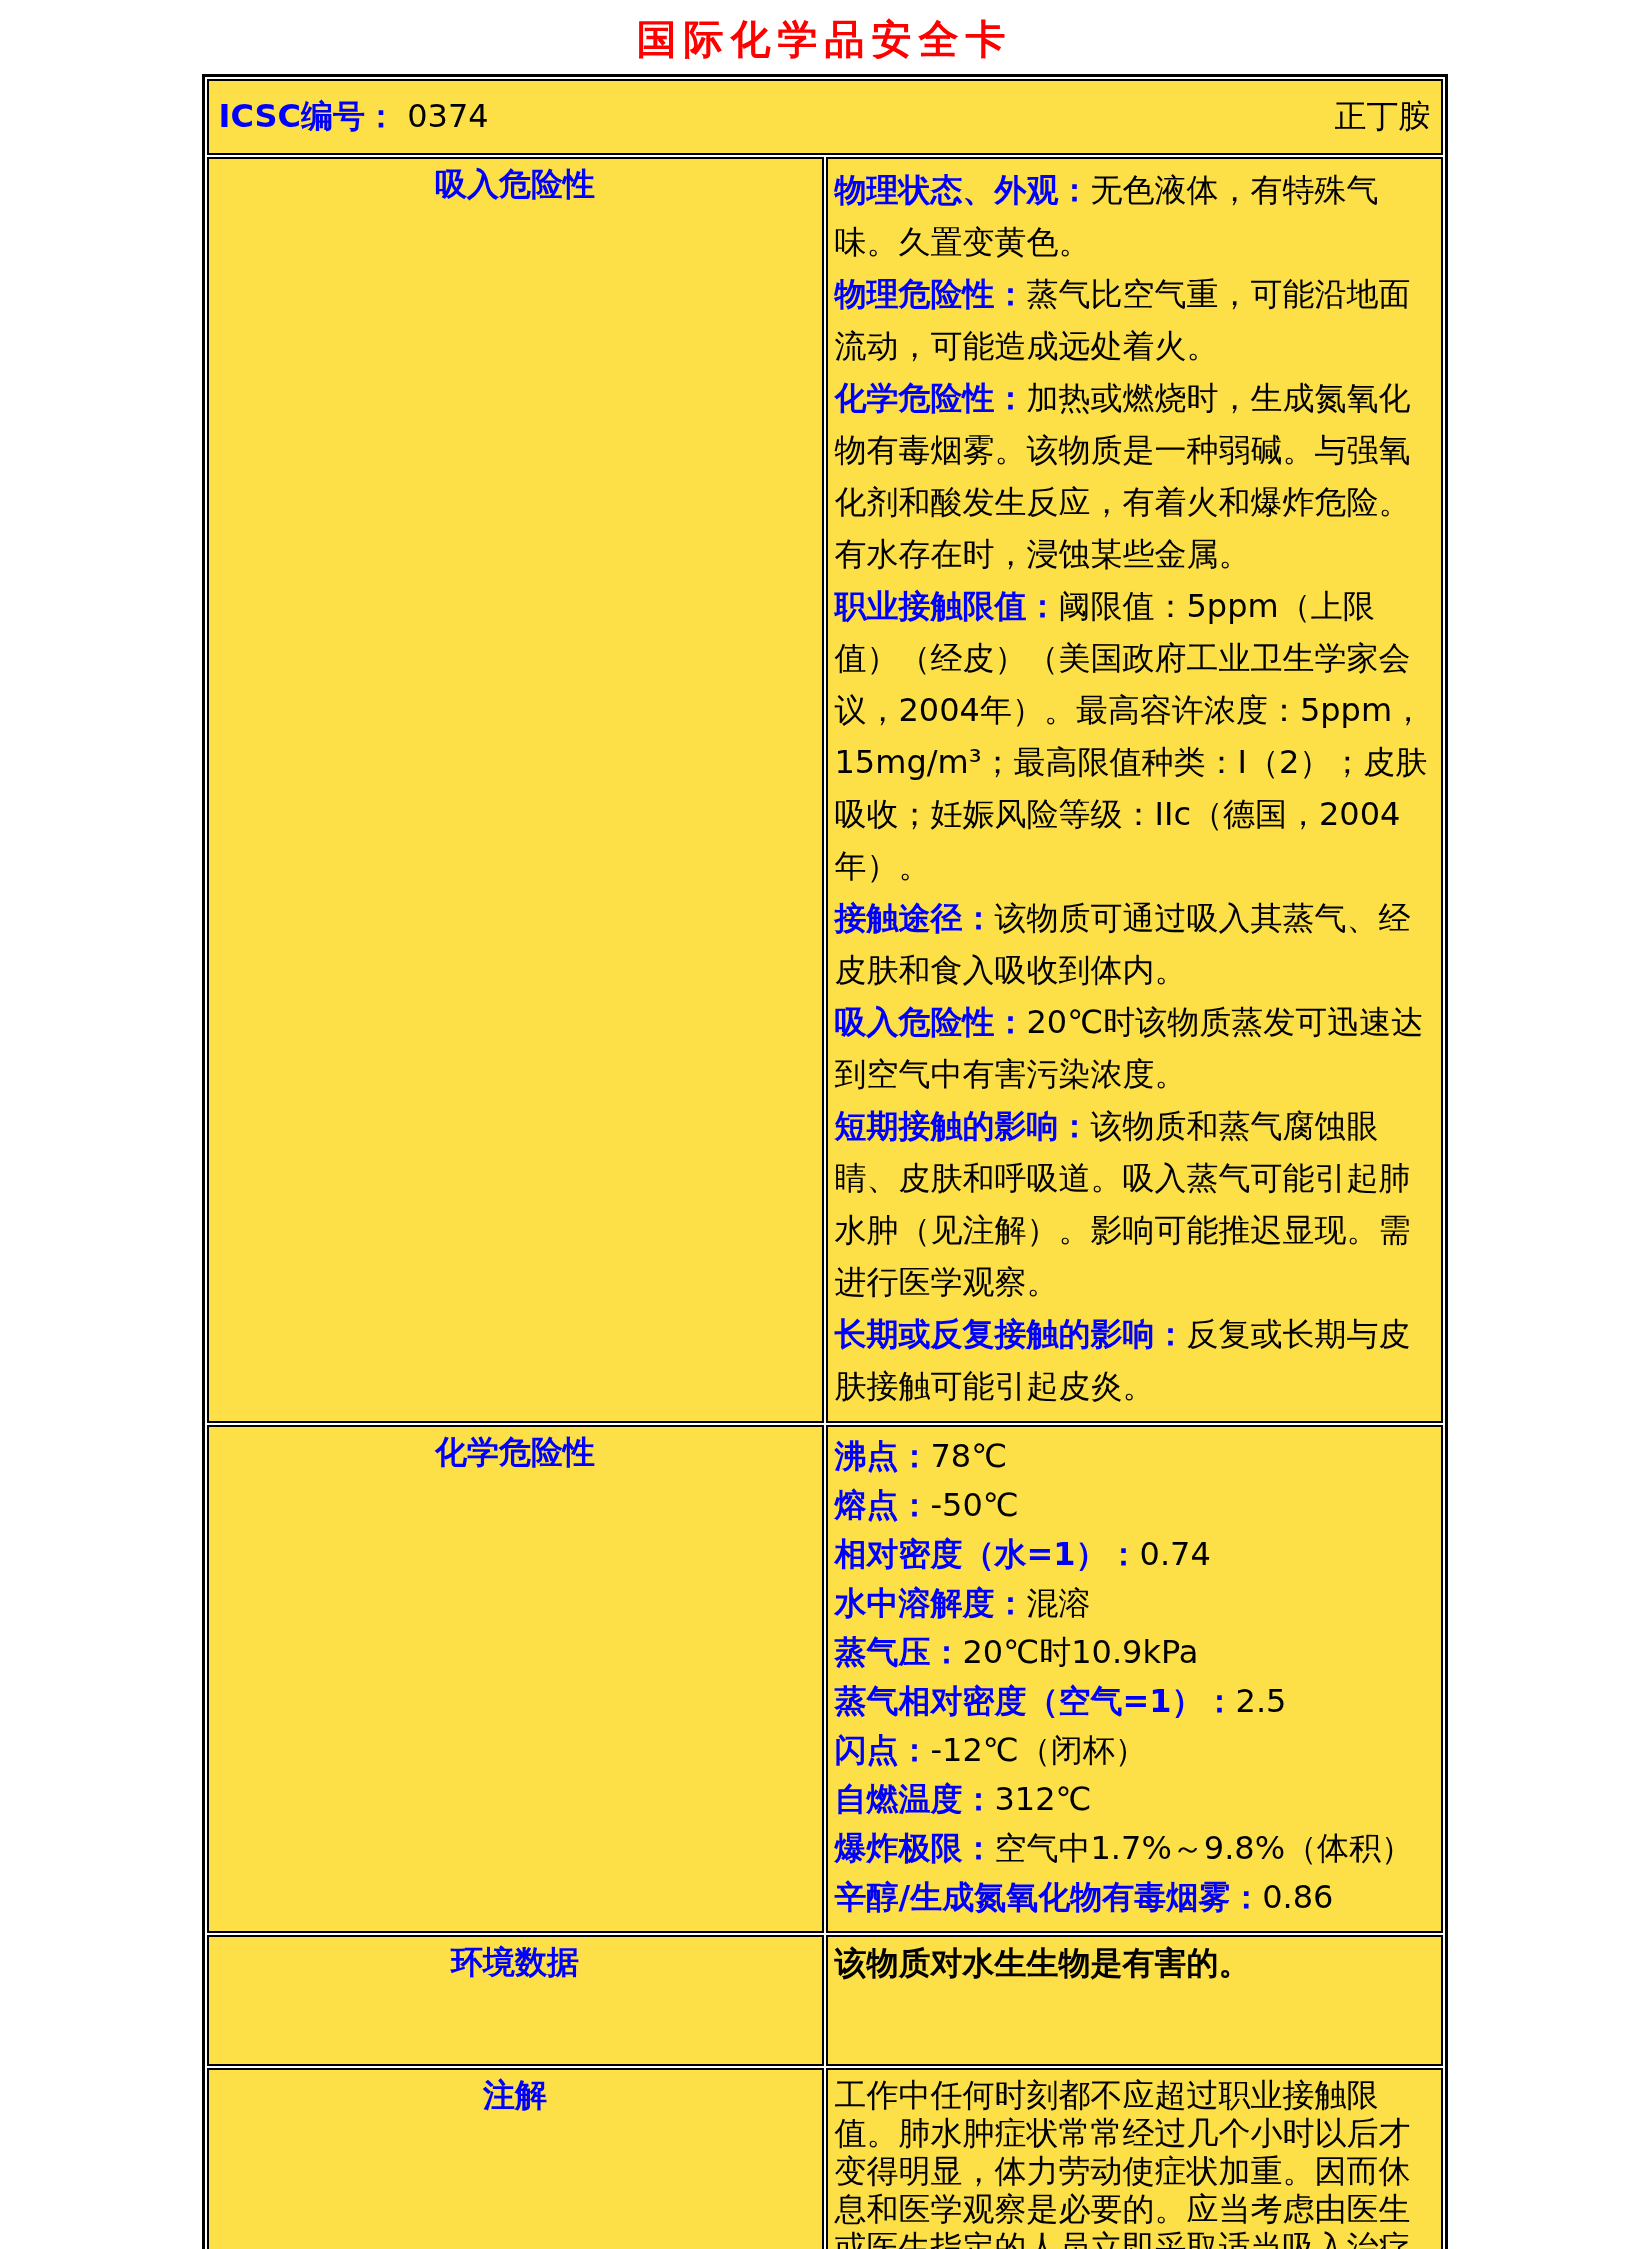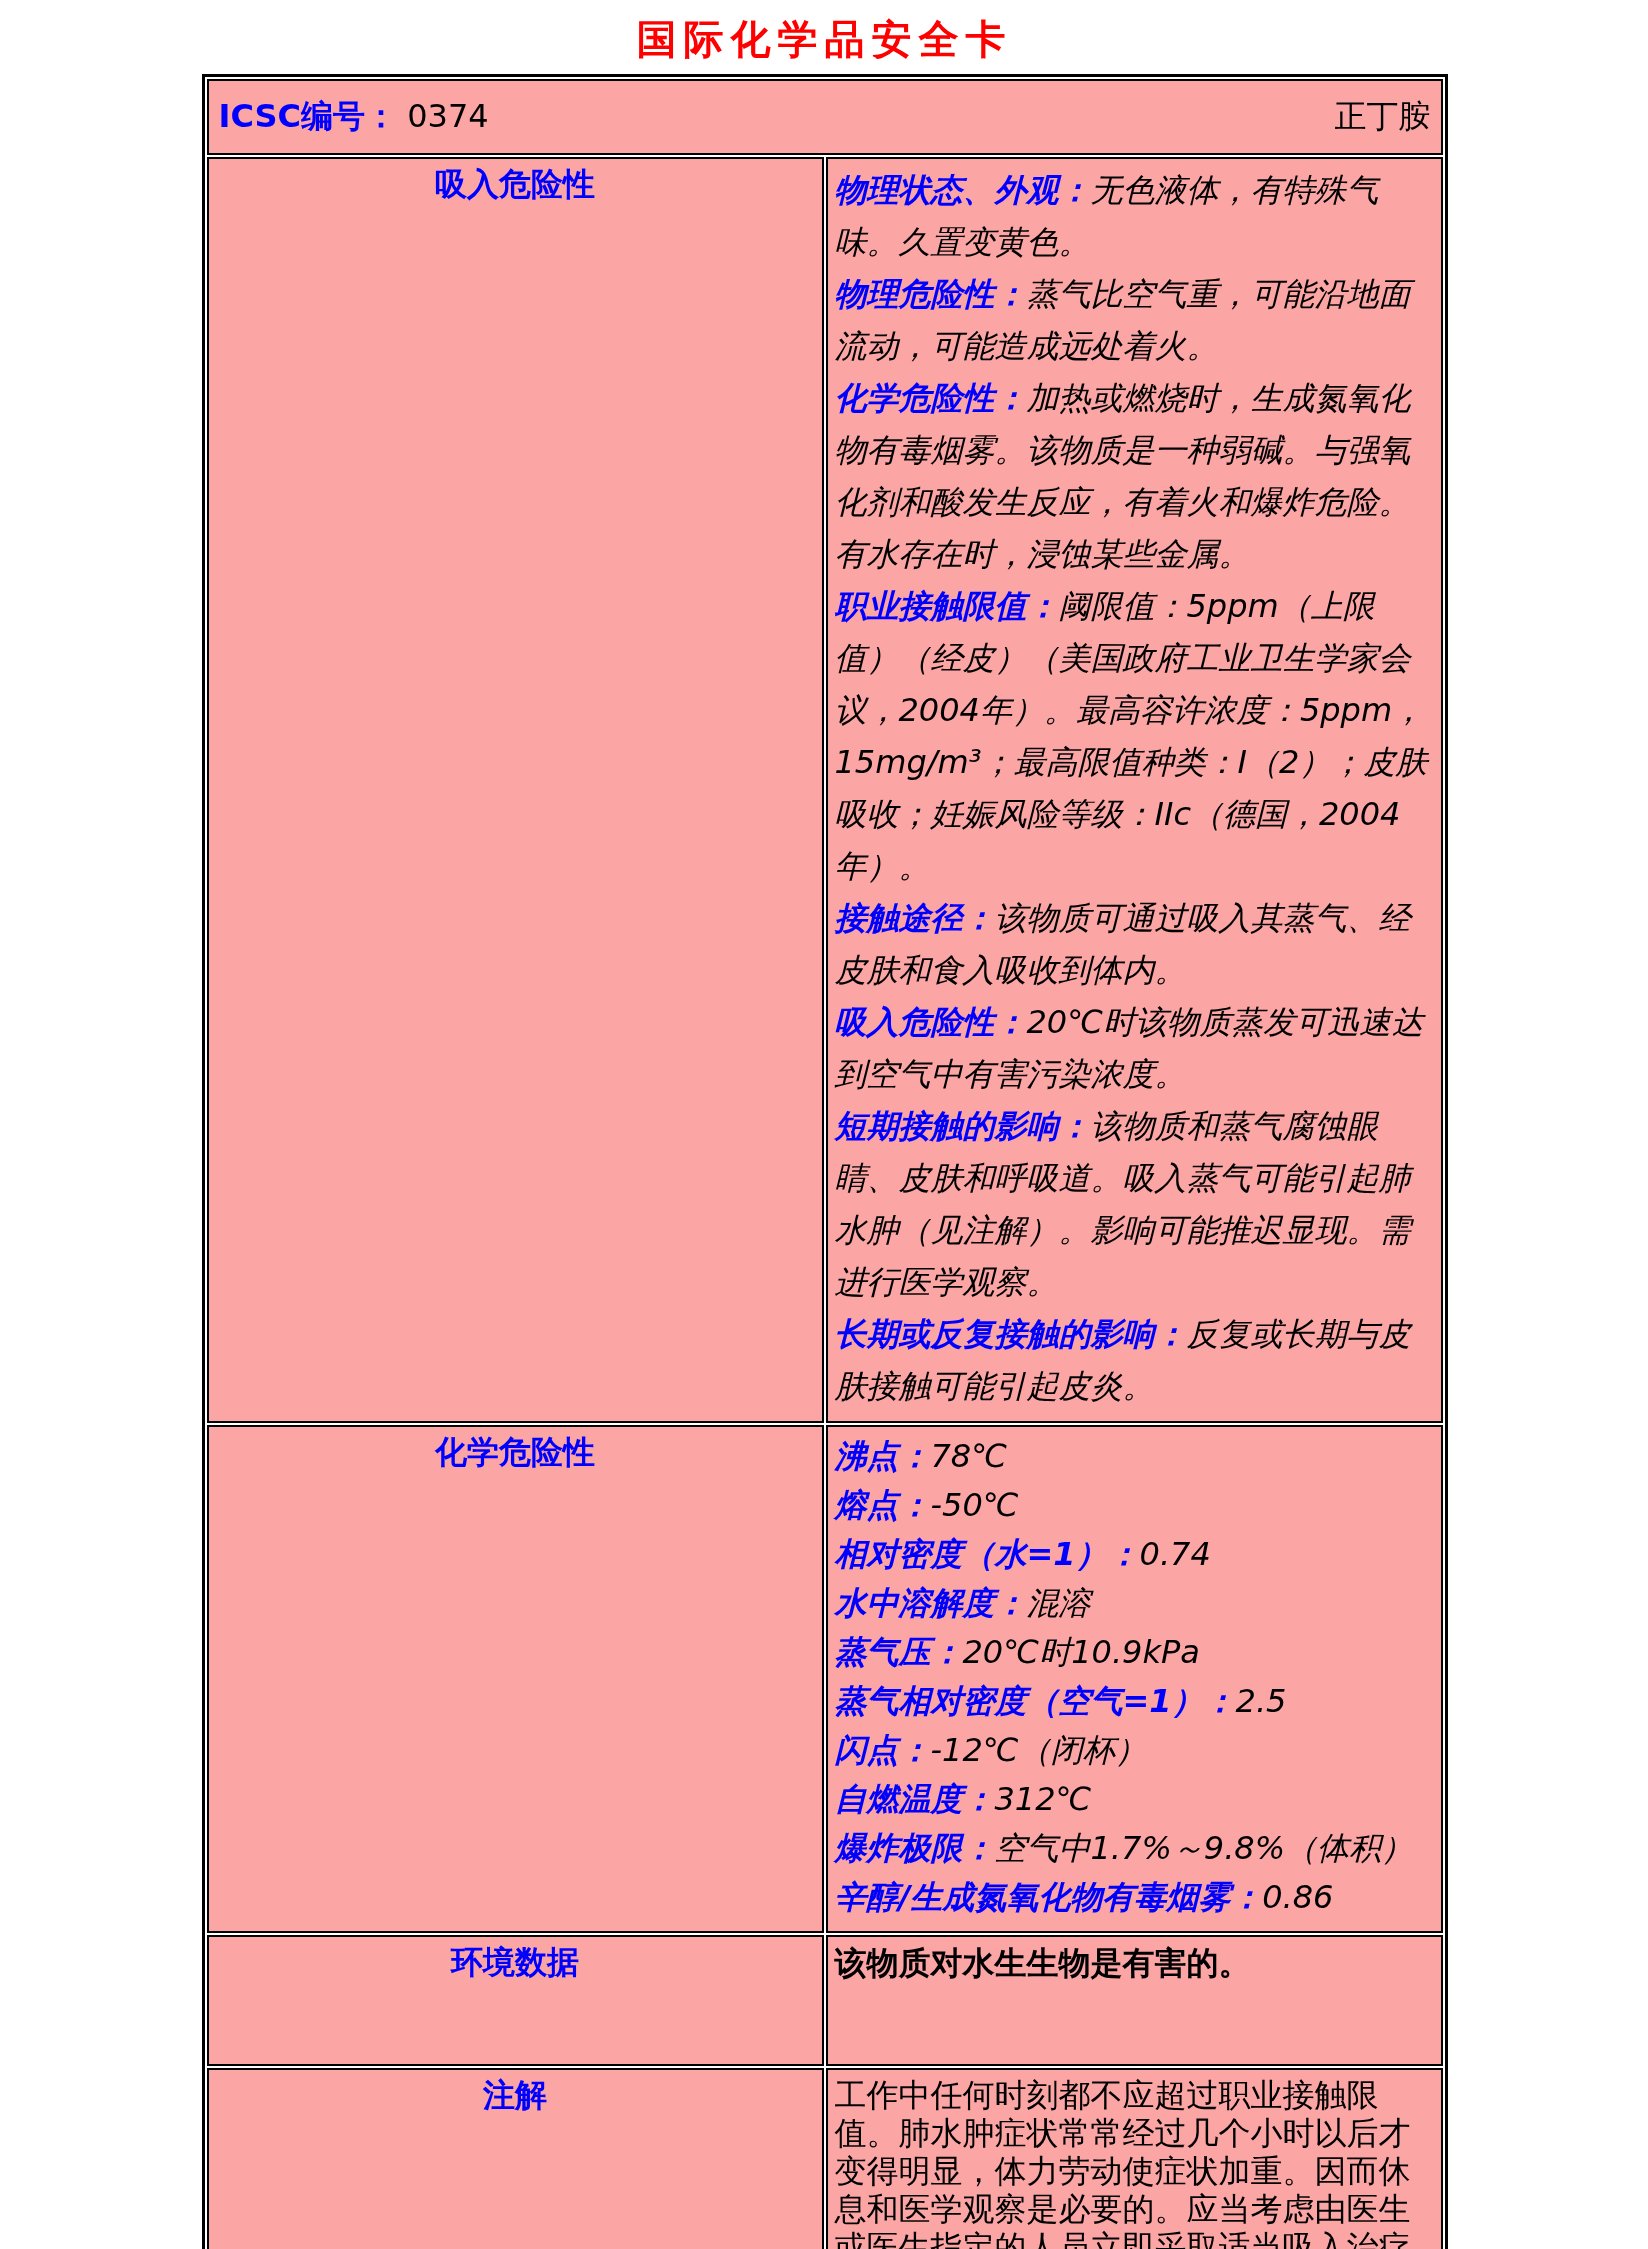--- a/index.html
+++ b/index.html
@@ -31,21 +31,21 @@
     width: 1246px;
     border-collapse: separate;
     border-spacing: 2.8px;
     border: 3.5px solid #000;
     background: #fff;
     table-layout: fixed;
   }
   table.icsc td {
     border: 2.1px solid #000;
     vertical-align: top;
-    background: #fca5a5;
+    background: #fde047;
   }
   td.rowlabel {
     width: 160px;
     text-align: center;
     vertical-align: middle;
     color: #0000ff;
     font-weight: bold;
     font-size: 32px;
     padding: 4.2px 2.8px;
   }
@@ -60,21 +60,20 @@
   .hdr-flex {
     display: flex;
     justify-content: space-between;
     align-items: center;
     font-size: 32px;
   }
   .lbl { color: #0000ff; font-weight: bold; }
   .blk { color: #000000; }
   .imp p, .phys p {
     margin: 0;
-    font-style: italic;
   }
   .imp p { line-height: 52px; }
   .phys p { line-height: 49px; }
   .env-cell { height: 113px; font-weight: bold; }
   .note-cell { line-height: 38px; }
 </style>
 </head>
 <body>
 
 <div class="card-wrap">

